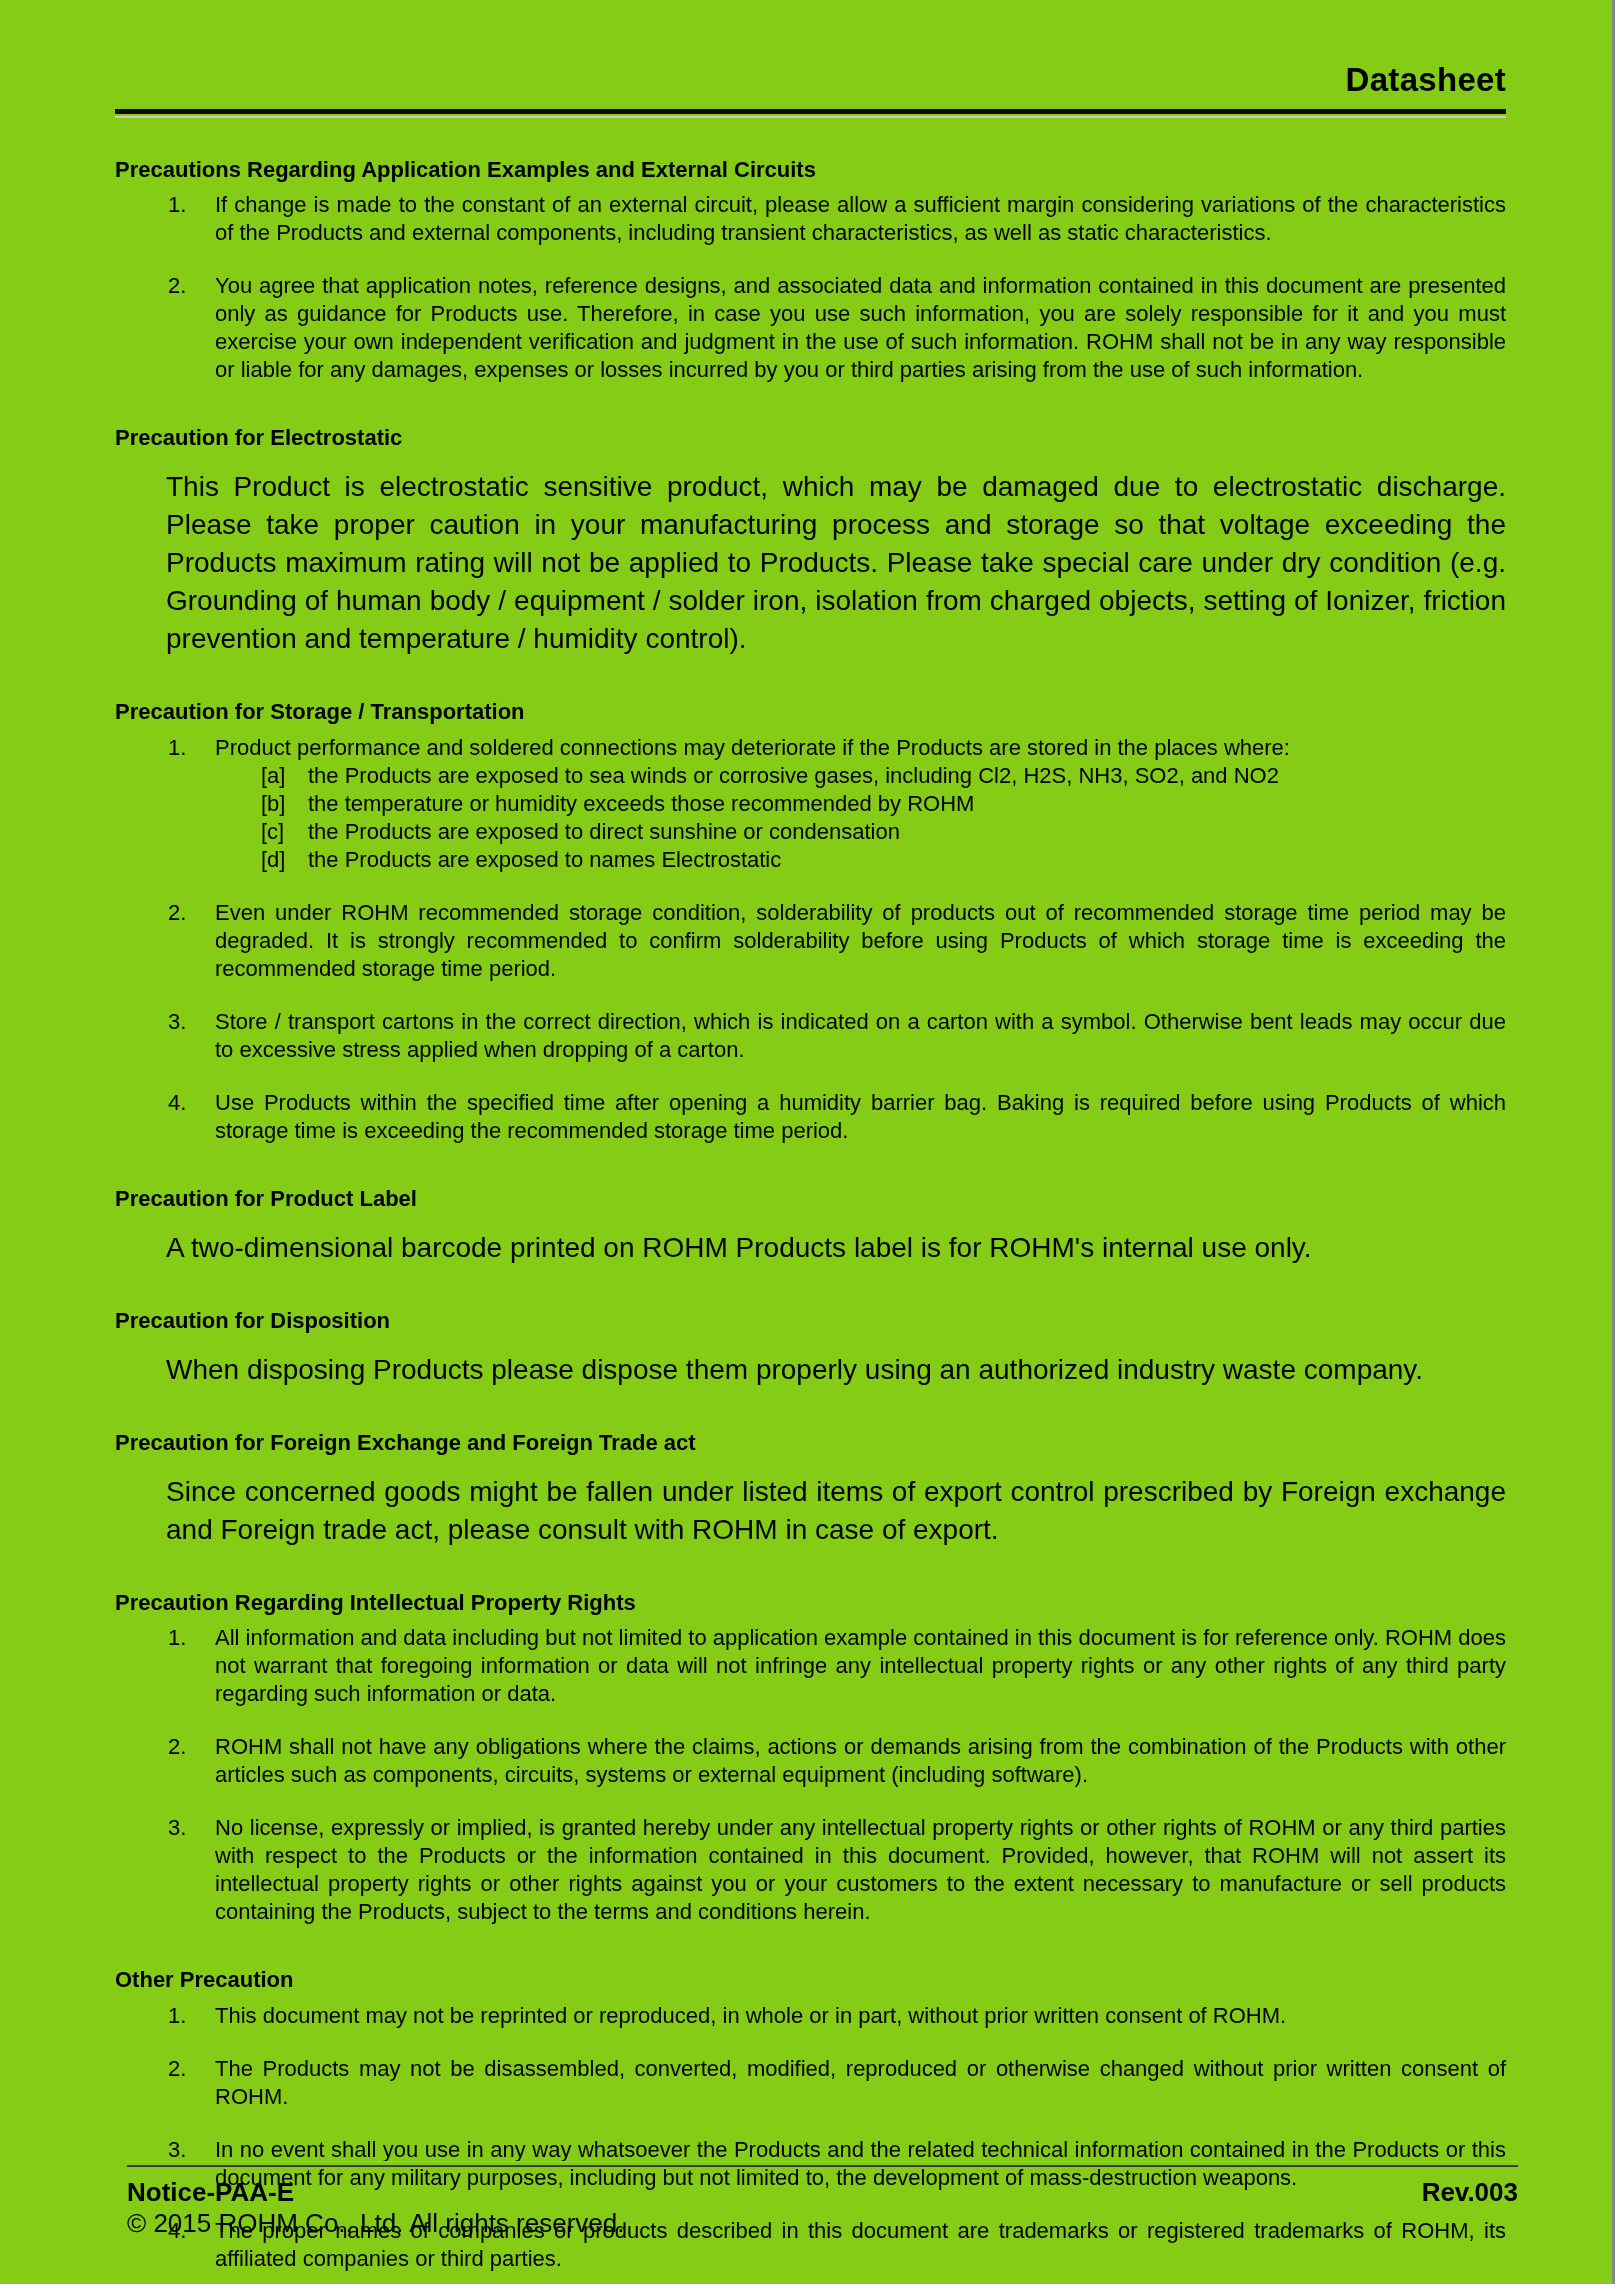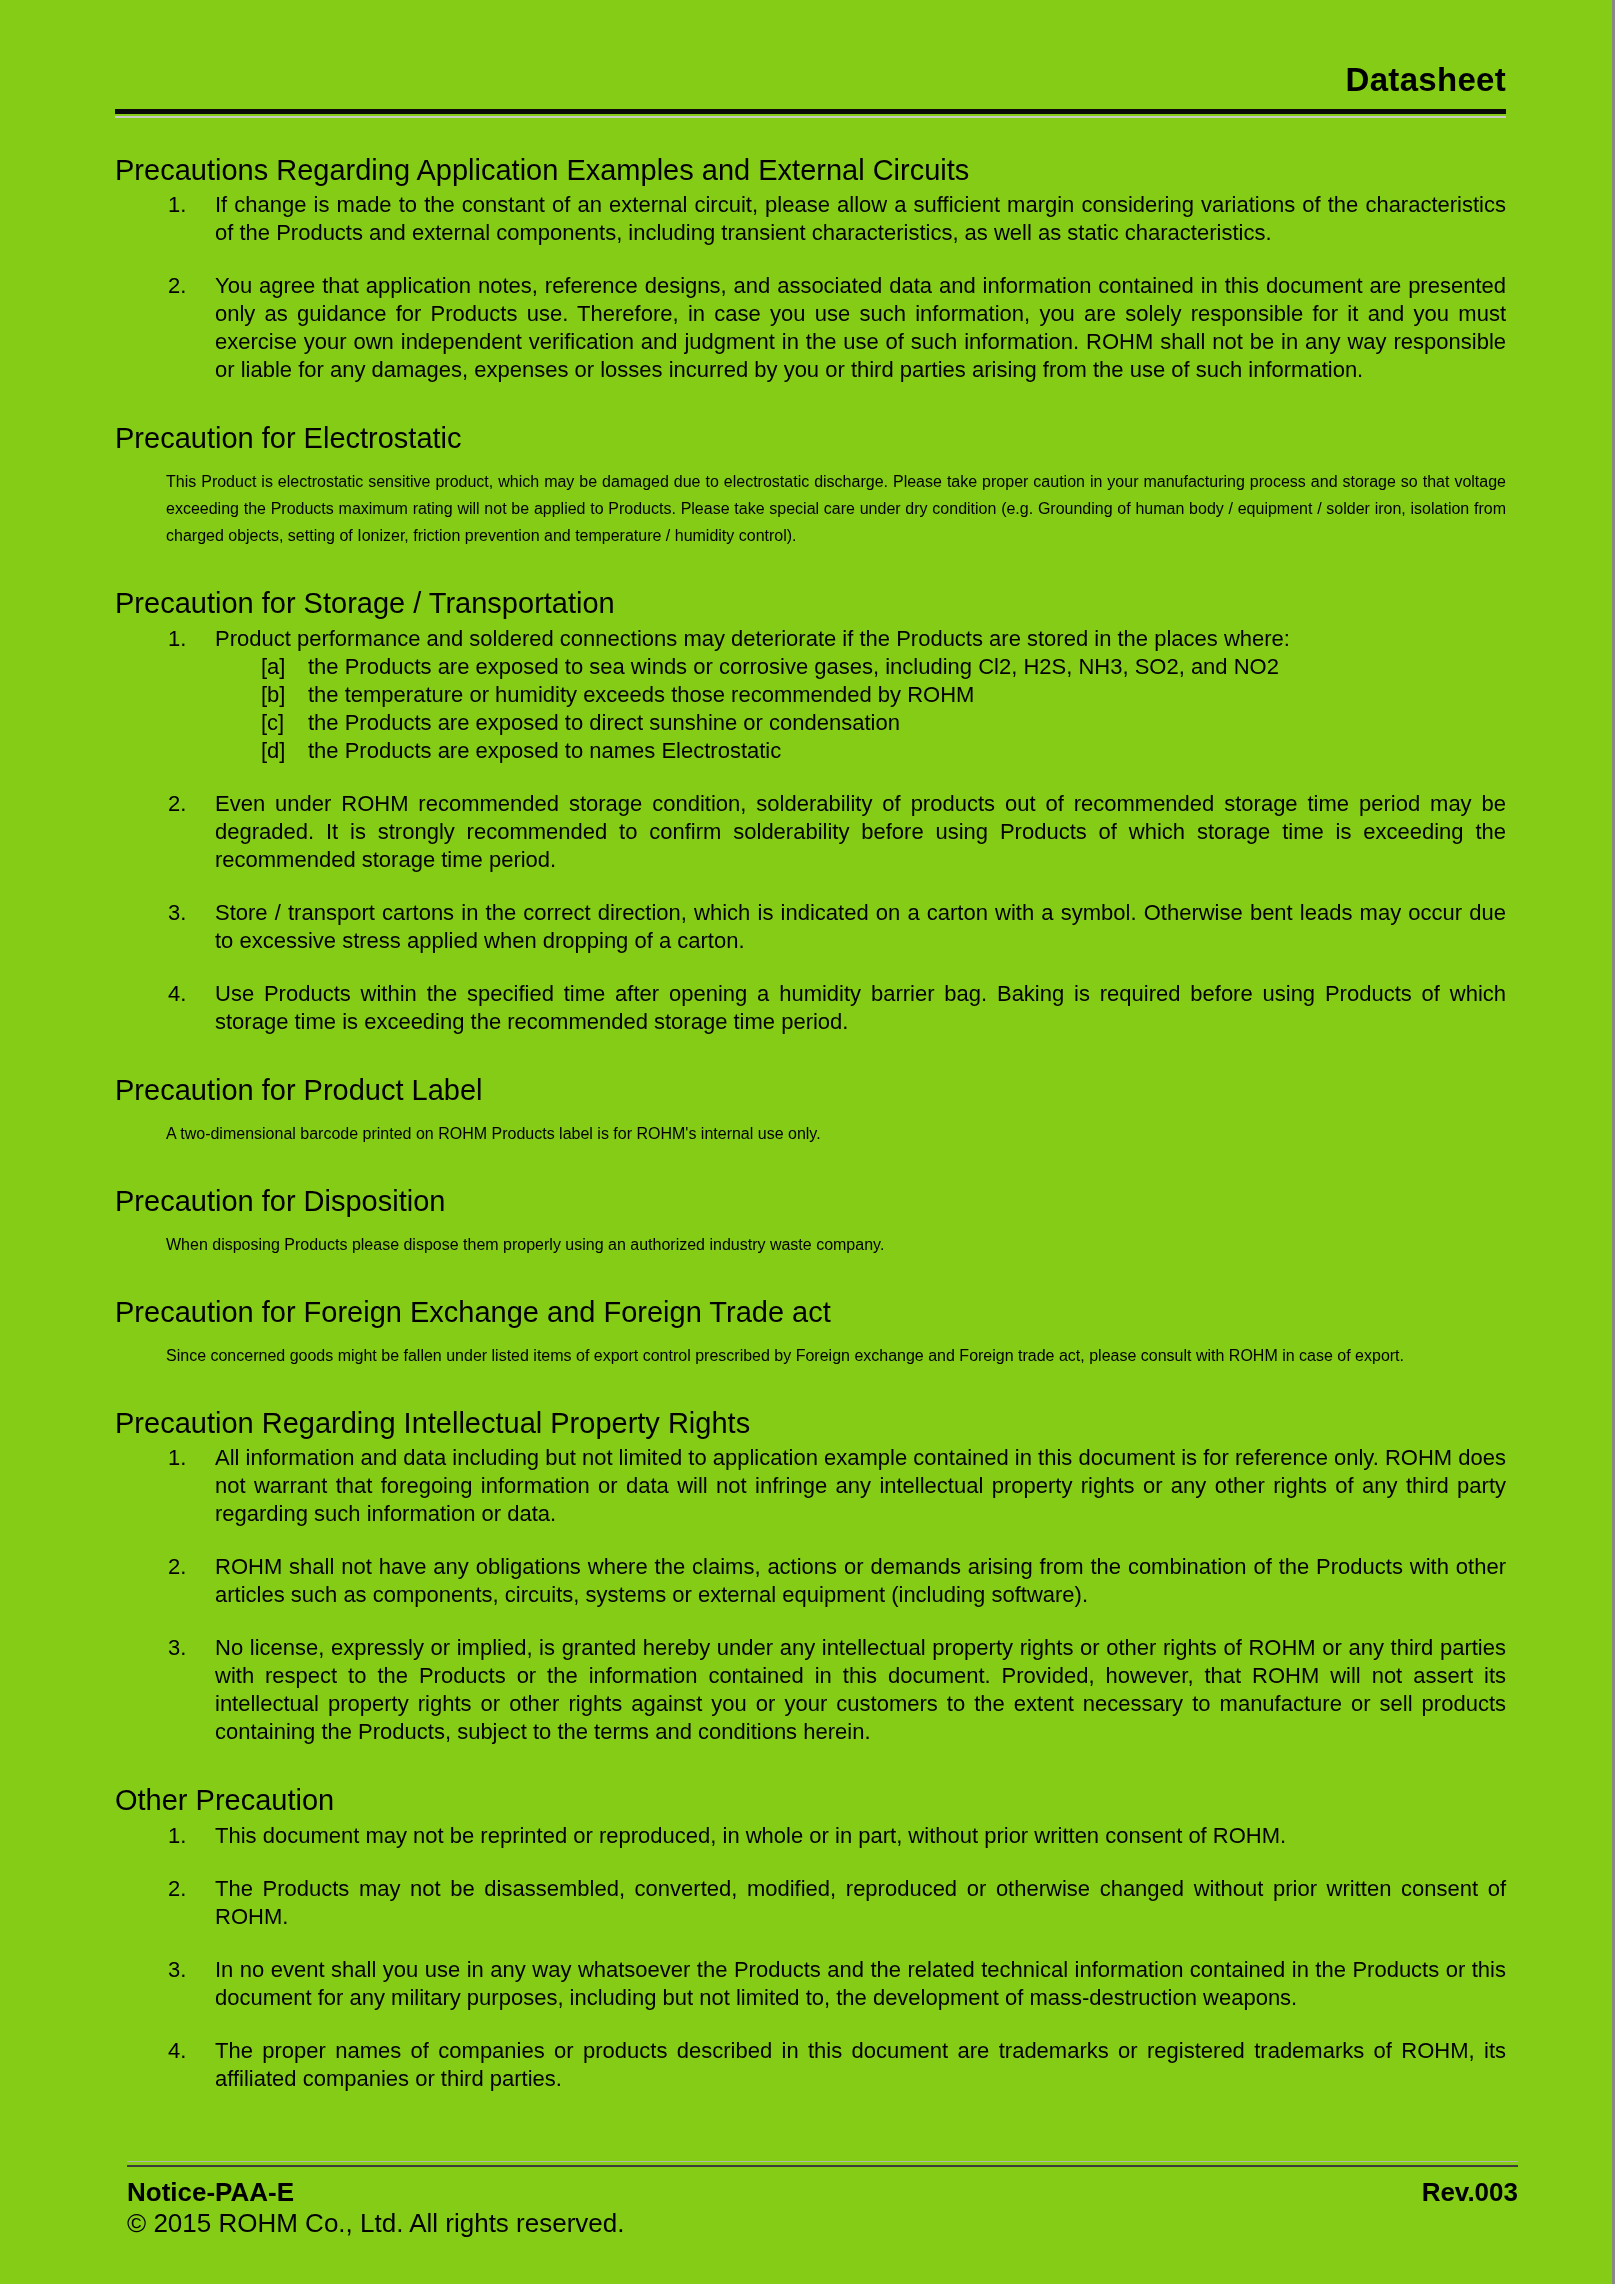--- a/index.html
+++ b/index.html
@@ -3,24 +3,24 @@
 <meta charset="utf-8">
 <style>
   html,body{margin:0;padding:0;background:#888;}
   .page{position:relative;width:1612px;height:2284px;background:#84cc16;
         font-family:"Liberation Sans","DejaVu Sans",sans-serif;color:#000;overflow:hidden;}
   .content{position:absolute;left:115px;top:0;width:1391px;}
   .doc-header{padding-top:62px;}
   .doc-title{font-size:33px;font-weight:bold;text-align:right;line-height:35px;letter-spacing:0.3px;}
   .header-rule{margin-top:11.7px;height:5.2px;background:#0a0a0a;}
   .header-rule-shadow{margin-top:2.6px;height:1.3px;background:#c9c9c9;}
-  h2{font-size:29px;line-height:30px;font-weight:normal;margin:39px 0 6.5px 0;}
+  h2{font-size:22px;line-height:30px;font-weight:bold;margin:39px 0 6.5px 0;}
   h2.first{margin-top:37px;}
   h2.tight{}
-  .para{margin:15px 0 0 51px;font-size:16px;line-height:27px;text-align:justify;}
+  .para{margin:15px 0 0 51px;font-size:28px;line-height:38px;text-align:justify;}
   .item{position:relative;padding-left:100px;margin-top:25px;font-size:22px;line-height:28px;text-align:justify;}
   .item.first{margin-top:3.9px;}
   .item .num{position:absolute;left:53px;top:0;}
   .sublist{margin-top:0;}
   .subitem{position:relative;padding-left:93px;text-align:left;}
   .subitem .sublabel{position:absolute;left:46px;top:0;}
   .footer{position:absolute;left:115px;bottom:48px;width:1391px;margin-left:12px;}
   .footer-rule-top{height:1.3px;background:#b4b4b4;}
   .footer-rule-bottom{height:2px;background:#3c3c3c;margin-top:2.6px;}
   .footer-row{display:flex;justify-content:space-between;margin-top:10.4px;font-size:26px;font-weight:bold;line-height:30px;}

